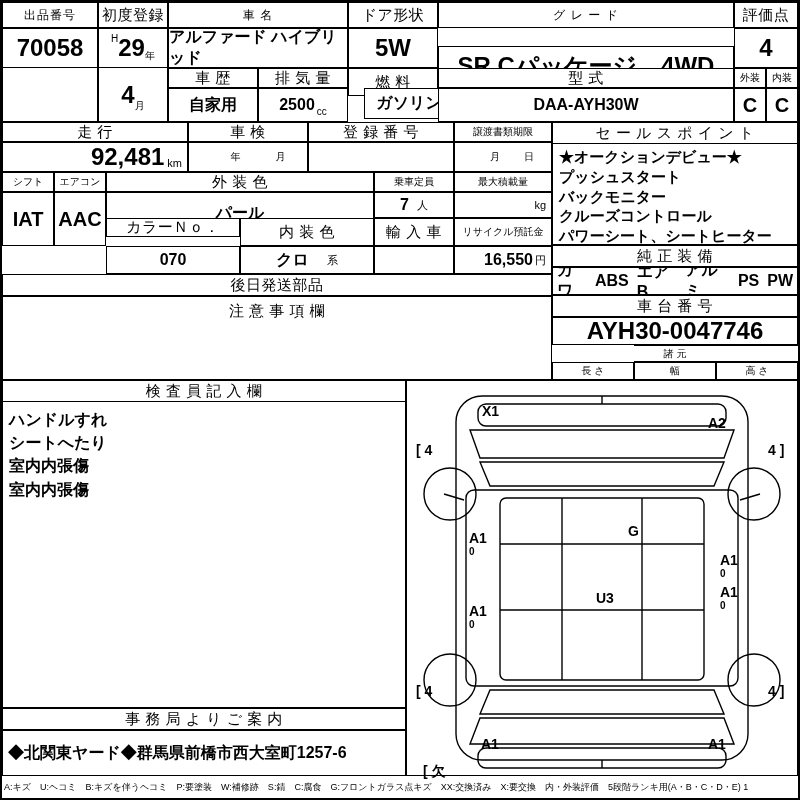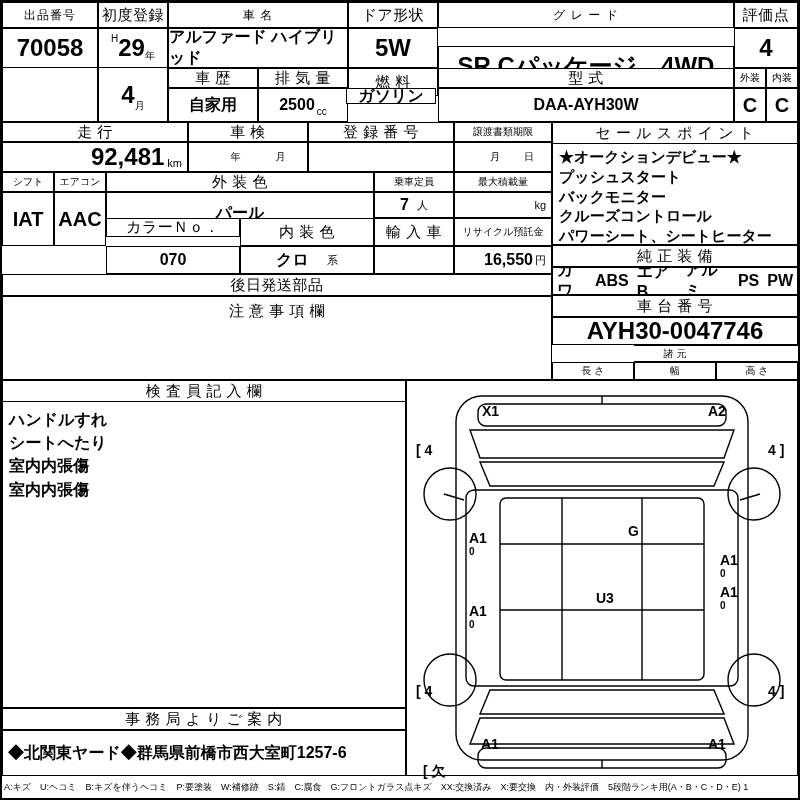--- a/index.html
+++ b/index.html
@@ -132,21 +132,21 @@
     <span class="lbl-sm">排 気 量</span>
   </div>
   <div class="cell" style="left:256px;top:86px;width:90px;height:34px;">
     <span class="val-md">2500</span>
     <span class="tiny" style="align-self:flex-end;margin-bottom:4px;margin-left:2px;">cc</span>
   </div>
 
   <div class="cell" style="left:346px;top:66px;width:90px;height:28px;">
     <span class="lbl-sm">燃 料</span>
   </div>
-  <div class="cell" style="left:344px;top:86px;width:90px;height:16px;">
+  <div class="cell" style="left:362px;top:86px;width:90px;height:31px;">
     <span class="val-md">ガソリン</span>
   </div>
 
   <div class="cell" style="left:436px;top:66px;width:296px;height:20px;">
     <span class="lbl-sm">型 式</span>
   </div>
   <div class="cell" style="left:436px;top:86px;width:296px;height:34px;">
     <span class="val-md">DAA-AYH30W</span>
   </div>
 
@@ -361,21 +361,21 @@
 
       <path d="M56 118 L36 112"></path>
       <path d="M332 118 L352 112"></path>
 
       <line x1="194" y1="22" x2="194" y2="14"></line>
       <line x1="194" y1="386" x2="194" y2="378"></line>
     </g>
   </svg>
 
   <div class="mark" style="left:480px;top:401px;"><span>X1</span></div>
-  <div class="mark" style="left:706px;top:401px;text-align:right;"><span>A2</span></div>
+  <div class="mark" style="left:706px;top:413px;text-align:right;"><span>A2</span></div>
   <div class="mark" style="left:414px;top:440px;"><span>[ 4</span></div>
   <div class="mark" style="left:766px;top:440px;"><span>4 ]</span></div>
   <div class="mark" style="left:467px;top:528px;"><span>A1</span><small>0</small></div>
   <div class="mark" style="left:626px;top:521px;"><span>G</span></div>
   <div class="mark" style="left:718px;top:550px;"><span>A1</span><small>0</small></div>
   <div class="mark" style="left:594px;top:588px;"><span>U3</span></div>
   <div class="mark" style="left:467px;top:601px;"><span>A1</span><small>0</small></div>
   <div class="mark" style="left:718px;top:582px;"><span>A1</span><small>0</small></div>
   <div class="mark" style="left:414px;top:681px;"><span>[ 4</span></div>
   <div class="mark" style="left:766px;top:681px;"><span>4 ]</span></div>

